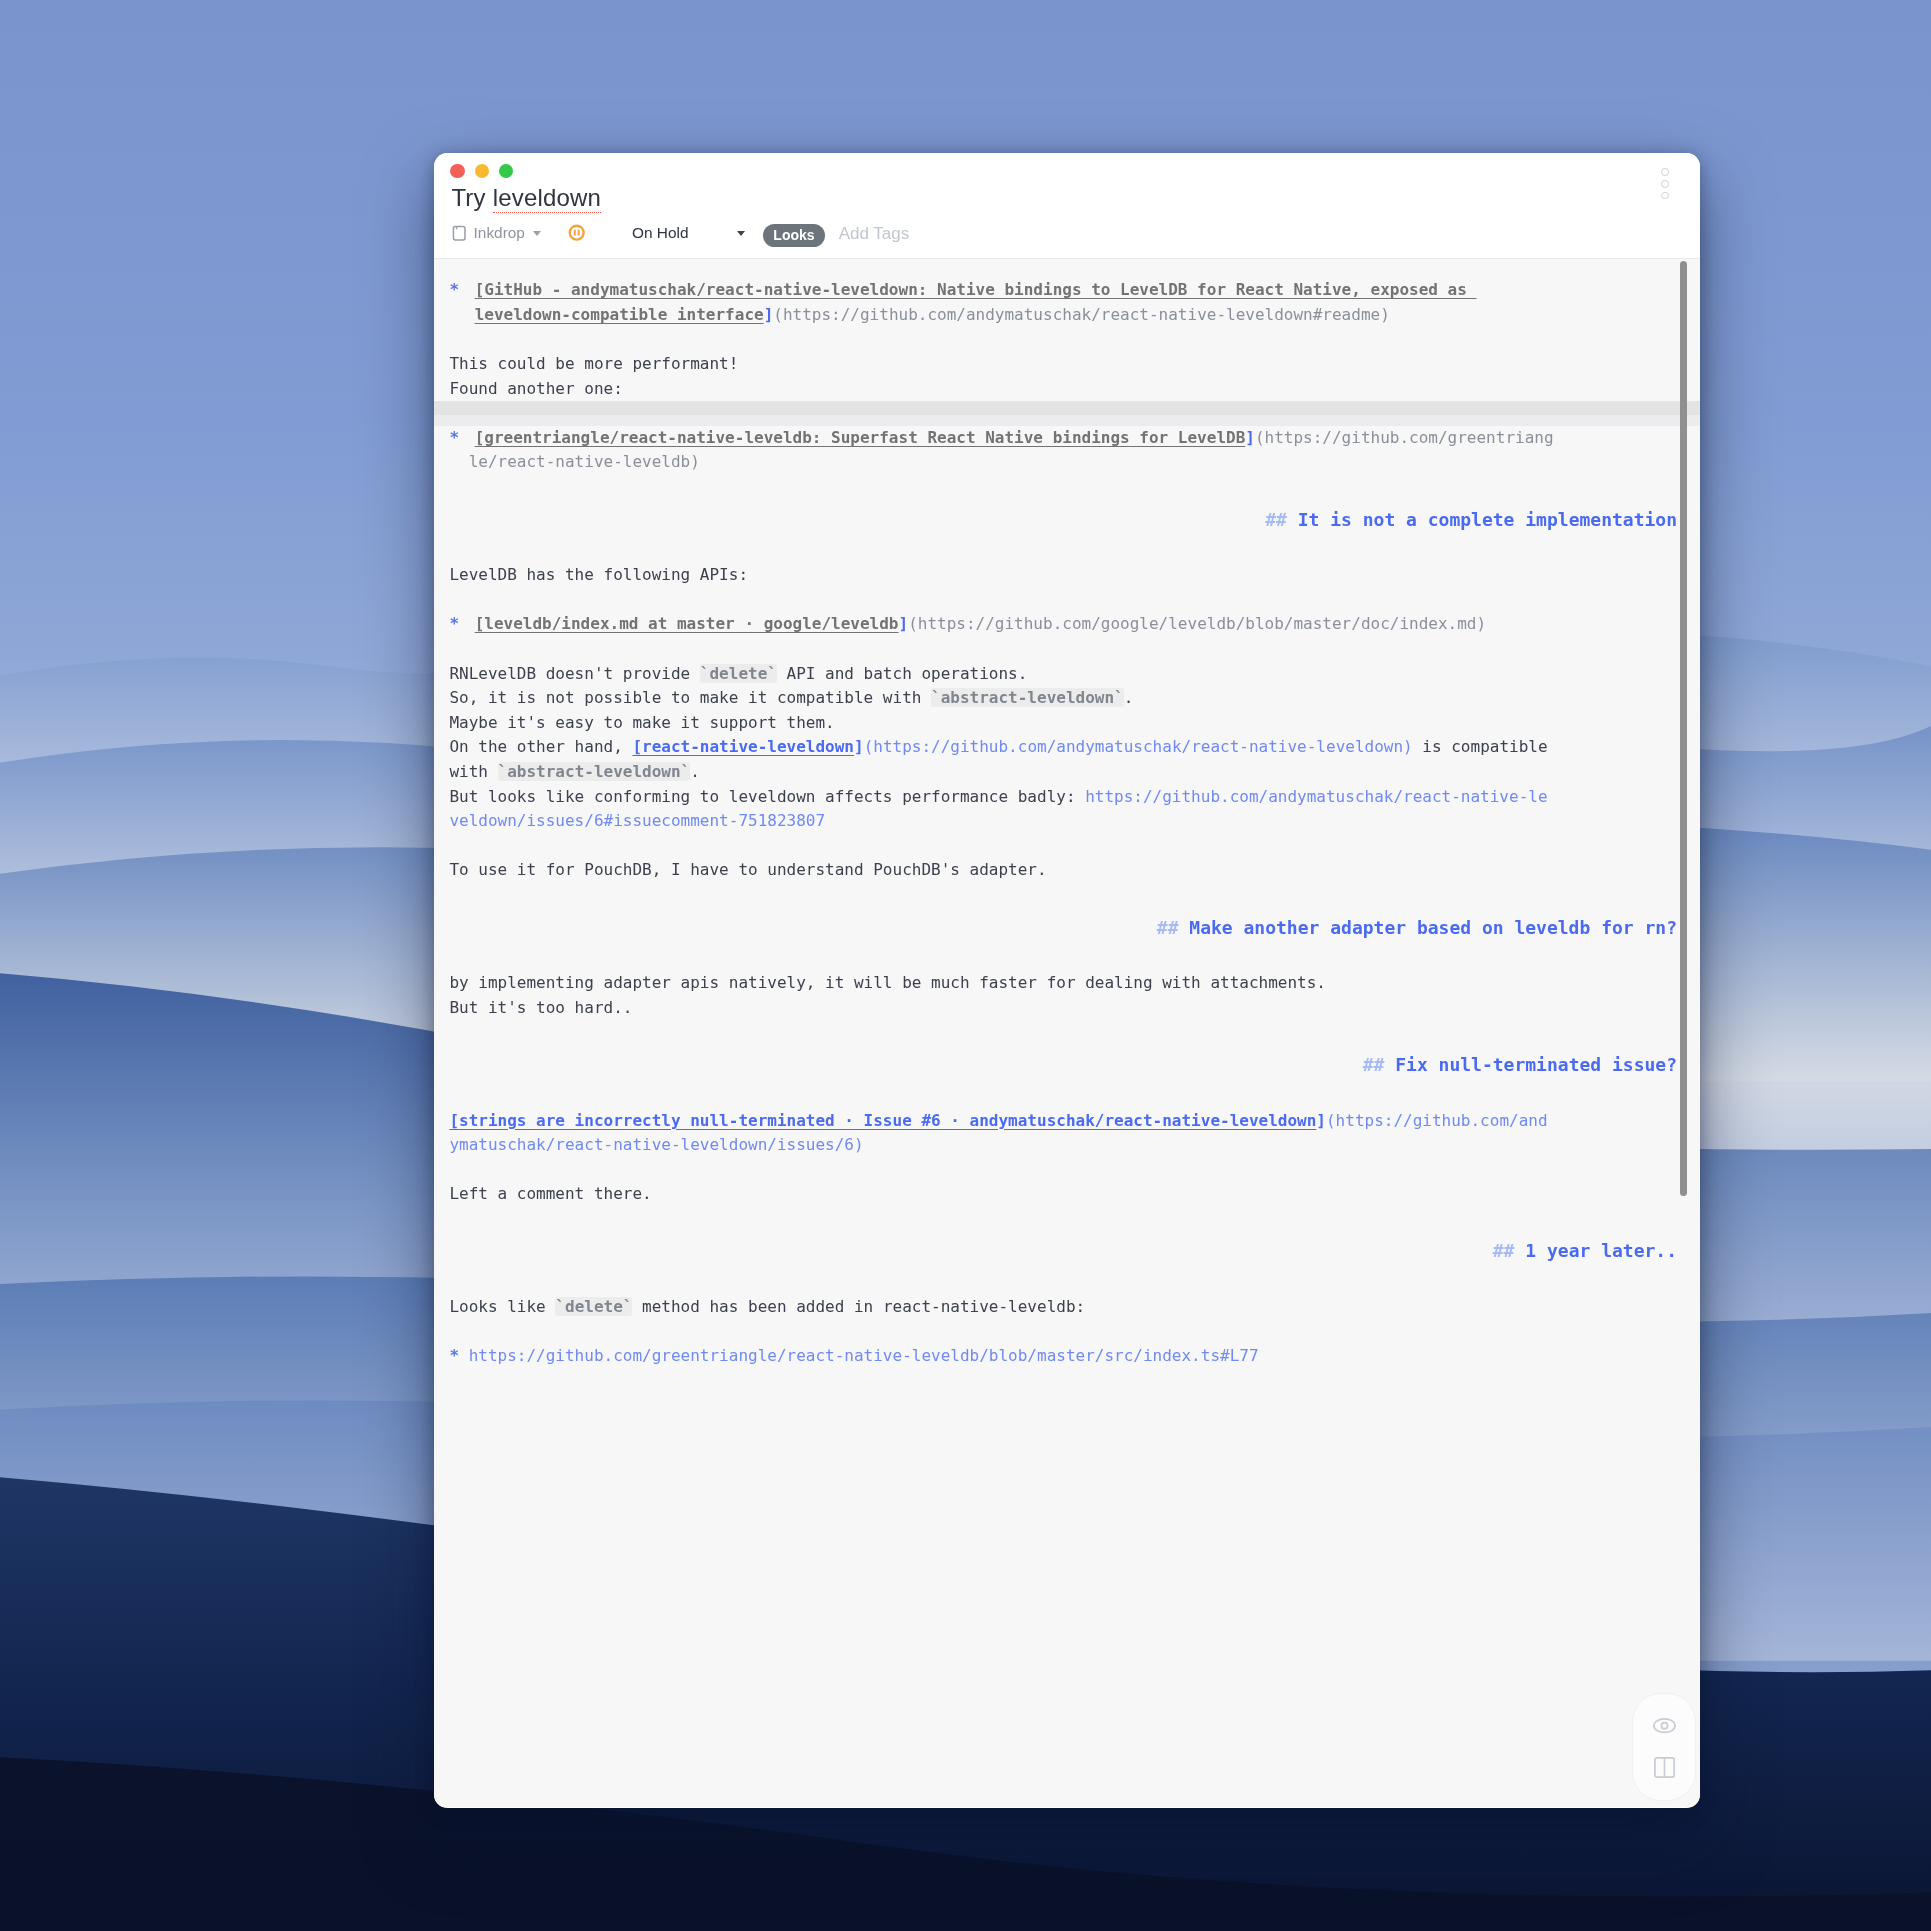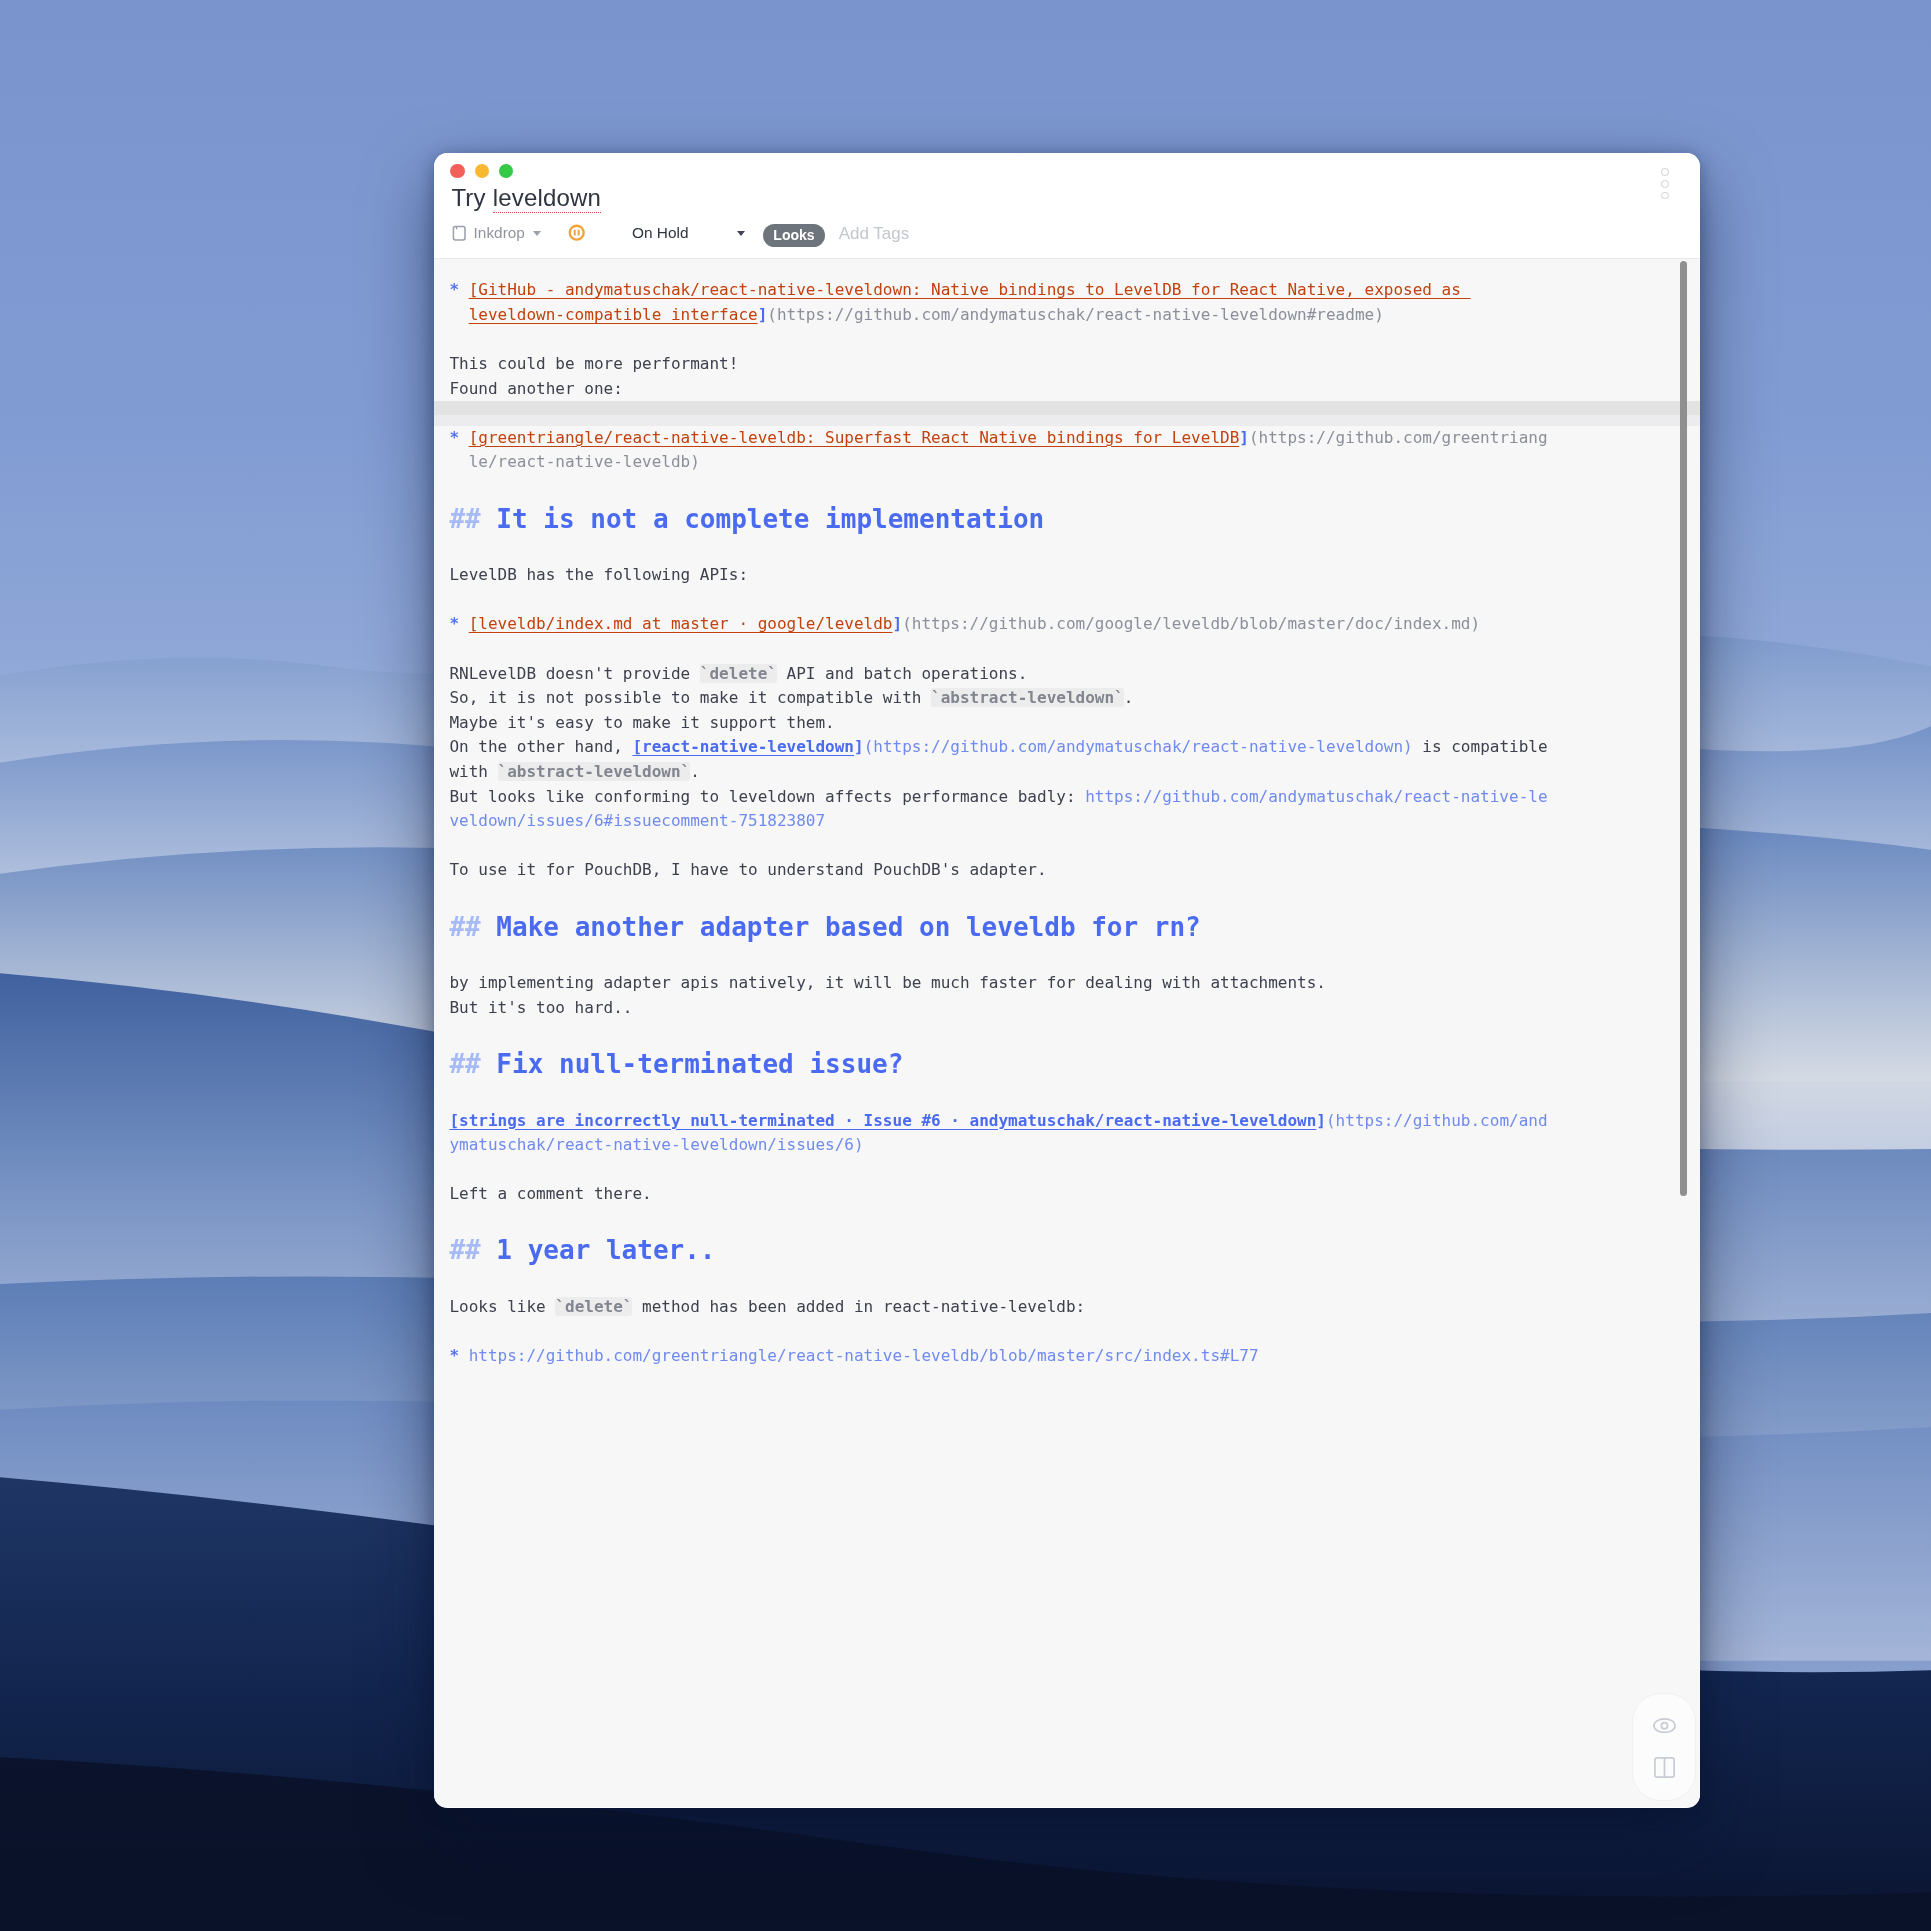--- a/index.html
+++ b/index.html
@@ -34,26 +34,26 @@
   .tb-status { color:#2e3440; margin-right:17.4px;gap:47px; }
   .chev { width:0; height:0; border-left:4.8px solid transparent; border-right:4.8px solid transparent; border-top:5.8px solid #9aa0a8; margin-left:1.9px; }
   .chev.dark { border-top-color:#3d4350; }
   .tag-pill { background:#6e747c; color:#ffffff; font-size:14px; font-weight:700; padding:2.9px 10.6px 3.9px; border-radius:11.6px; margin-right:13.5px; }
   .add-tags { color:#c2c7cd; font-size:17px; }
 
   
   .editor { position:relative; height:1548px; background:#f7f7f8; padding:19.3px 23px 0 15.4px;
     font-family:"DejaVu Sans Mono", monospace; font-size:16px; color:#3c414d; }
   .ed-line { white-space:pre; line-height:24.6px; height:24.6px; }
-  .ed-heading { font-size:26px; line-height:39px; height:39px; font-weight:700; }
+  .ed-heading { font-size:18px; line-height:39px; height:39px; font-weight:700;text-align:right; }
   .ed-highlight { background:linear-gradient(#e3e3e4 0 55%, #ececee 55% 100%); margin:0 -23px 0 -15.4px; }
 
   .tk-plain { color:#3c414d; }
   .tk-bullet { color:#5577ee; font-weight:600; }
-  .tk-linkDark { color:#c2410c; font-weight:400; text-decoration:underline; text-decoration-thickness:1.4px; text-underline-offset:2.9px; }
+  .tk-linkDark { color:#737373; font-weight:700; text-decoration:underline; text-decoration-thickness:1.4px; text-underline-offset:2.9px;margin-left:6px; }
   .tk-linkBlue { color:#4a6af0; font-weight:700; text-decoration:underline; text-decoration-thickness:1.4px; text-underline-offset:2.9px; }
   .tk-bracket { color:#4a6af0; font-weight:700; }
   .tk-urlGray { color:#8a8f9a; }
   .tk-urlBlue { color:#6f8af0; }
   .tk-code { color:#80858f; background:#ececec; border-radius:2.9px;font-weight:bold; }
   .tk-hash { color:#a6baf6; font-weight:700; }
   .tk-htext { color:#4a6af0; font-weight:700; }
 
   .scrollbar-thumb { position:absolute; right:12.6px; top:1.9px; width:7.7px; height:935px; background:#8f8f90; border-radius:3.9px; }
 

